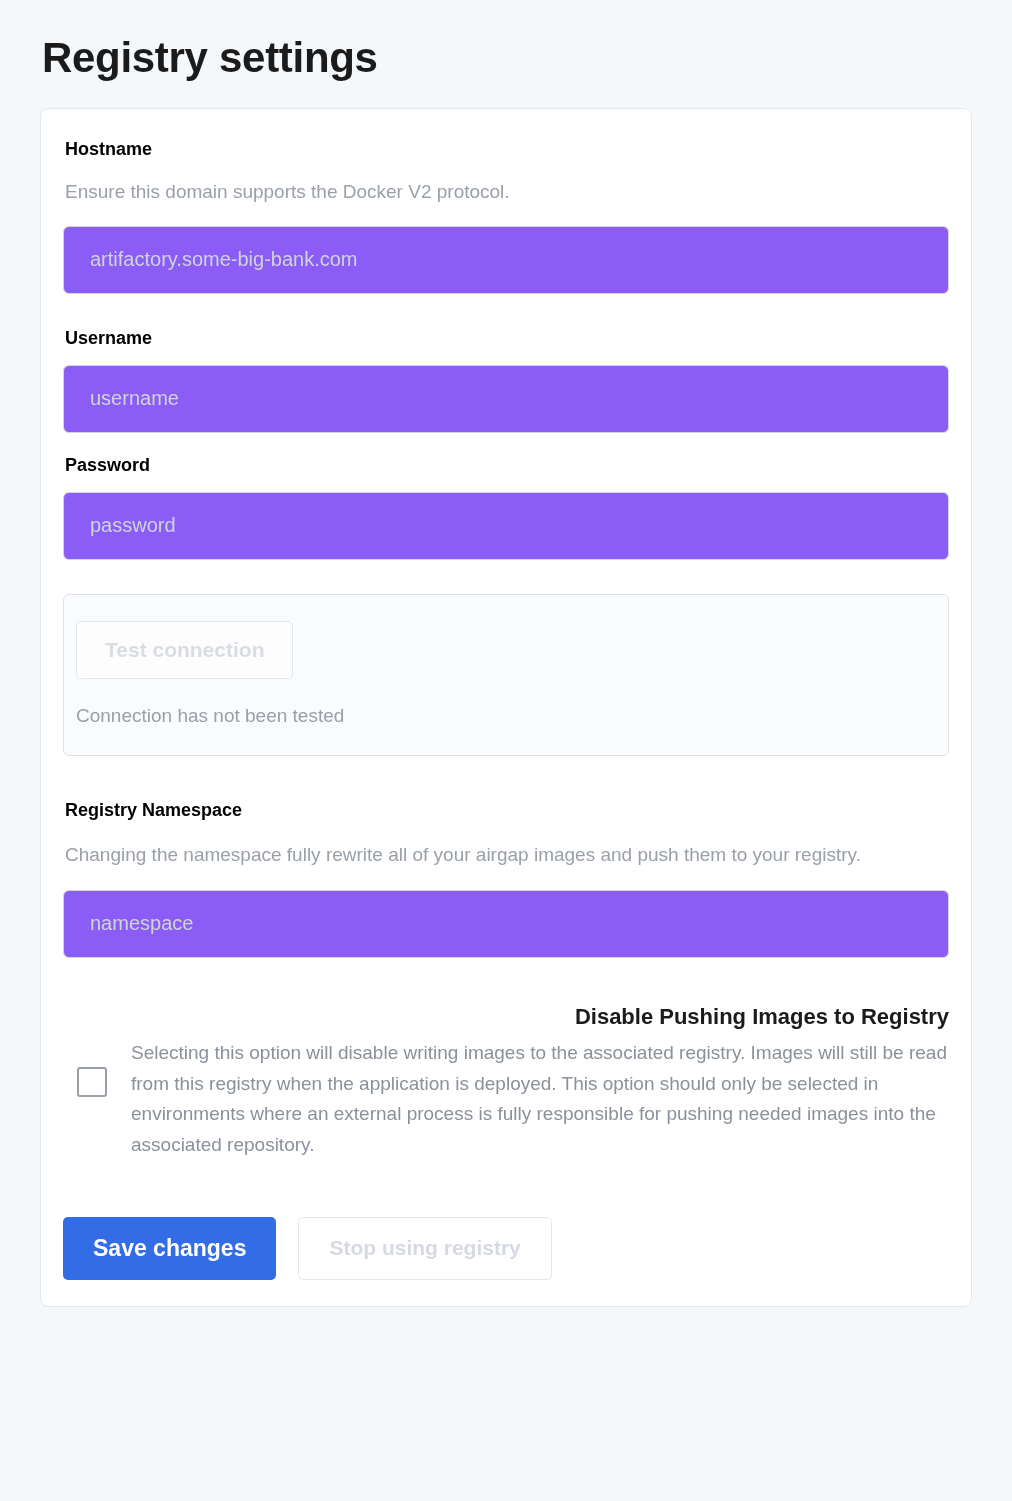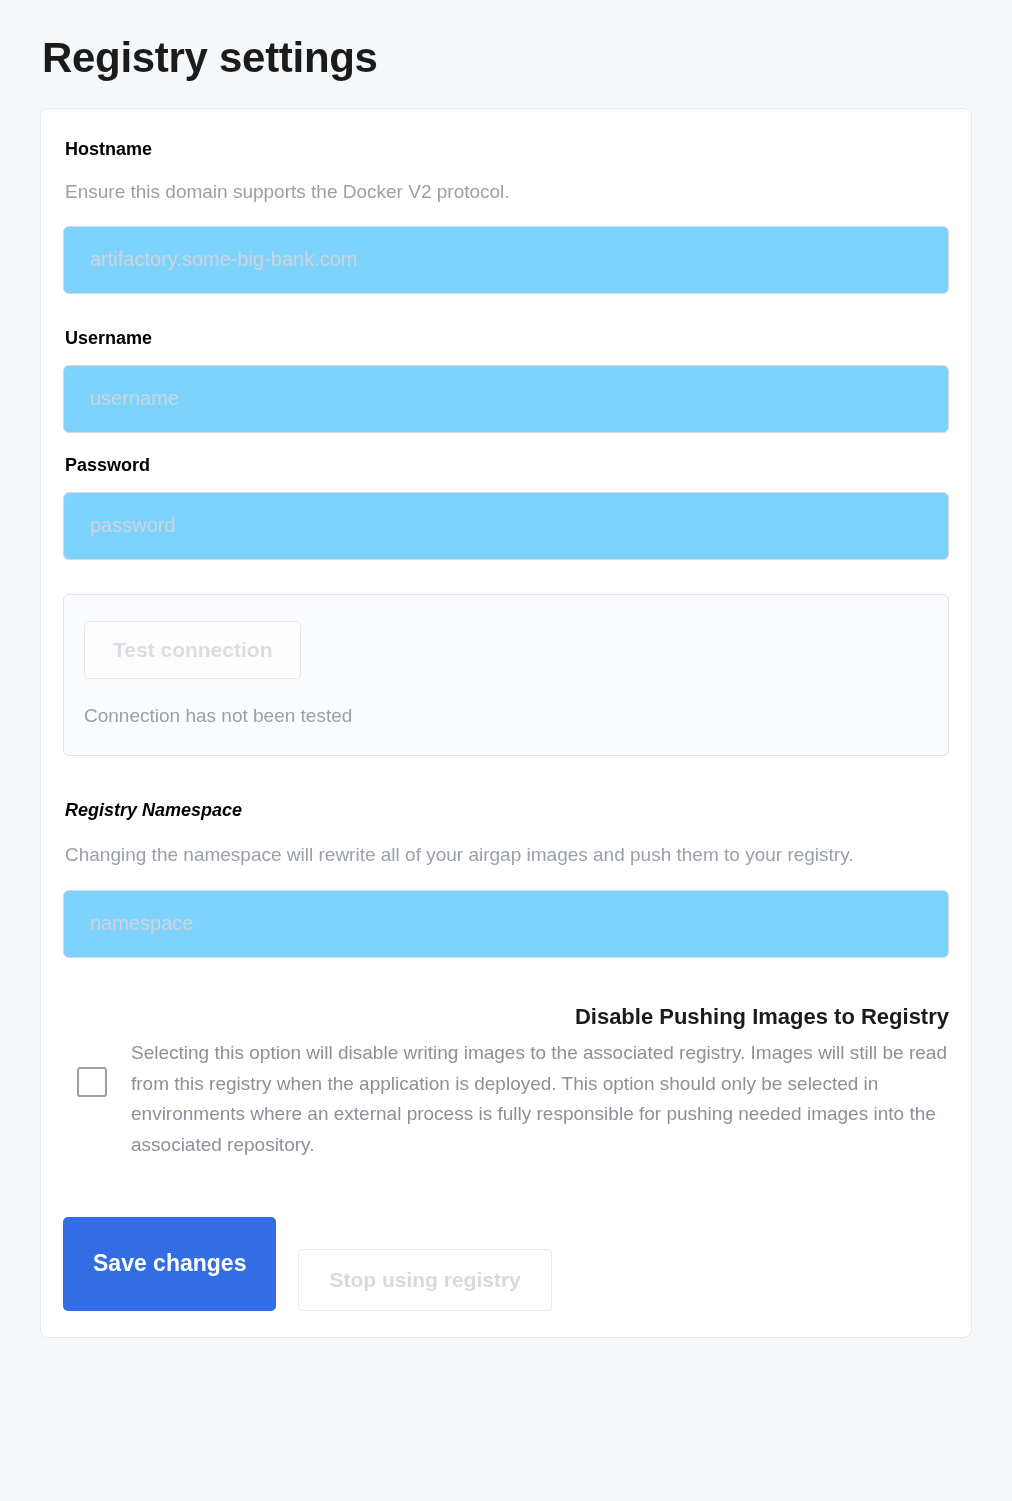--- a/index.html
+++ b/index.html
@@ -50,21 +50,21 @@
   .input {
     box-sizing: border-box;
     display: block;
     width: 100%;
     height: 68px;
     border: 1px solid #d3d8de;
     border-radius: 6px;
     padding: 0 26px;
     font-size: 20px;
     color: #323232;
-    background: #7dd3fc;
+    background: #8b5cf6;
     font-family: "Liberation Sans", sans-serif;
     outline: none;
   }
   .input::placeholder {
     color: #cfd4da;
   }
   .row {
     display: flex;
     gap: 22px;
     margin-top: 34px;
@@ -76,21 +76,21 @@
   }
   .col .section-title {
     margin-bottom: 16px;
   }
   .test-box {
     box-sizing: border-box;
     margin-top: 34px;
     border: 1px solid #dfe3e8;
     border-radius: 6px;
     background: #fafbfd;
-    padding: 26px 28px 28px 20px;
+    padding: 26px 28px 28px 12px;
   }
   .test-btn {
     box-sizing: border-box;
     display: inline-block;
     border: 1px solid #e3e7ec;
     border-radius: 5px;
     background: #fdfdfe;
     color: #d9dde2;
     font-size: 21px;
     font-weight: bold;
@@ -98,21 +98,20 @@
     font-family: "Liberation Sans", sans-serif;
     cursor: default;
   }
   .test-status {
     font-size: 19px;
     color: #9aa0a8;
     margin-top: 26px;
   }
   .namespace-title {
     margin-top: 44px;
-    font-style: italic;
   }
   .namespace-help {
     font-size: 19px;
     color: #9aa0a8;
     line-height: 1.65;
     margin: 0 0 20px 2px;
     max-width: 890px;
   }
   .checkbox-row {
     display: flex;
@@ -166,21 +165,20 @@
     box-sizing: border-box;
     background: #ffffff;
     color: #d6dae0;
     border: 1px solid #e5e8ed;
     border-radius: 5px;
     font-size: 21px;
     font-weight: bold;
     padding: 18px 30px;
     font-family: "Liberation Sans", sans-serif;
     cursor: default;
-    margin-top: 32px;
   }
 </style>
 </head>
 <body>
 
 <div class="page">
 
   <h1 class="page-title">Registry settings</h1>
 
   <div class="card">
@@ -199,21 +197,21 @@
         <input class="input" type="password" placeholder="password" style="">
       </div>
     </div>
 
     <div class="test-box">
       <button class="test-btn">Test connection</button>
       <div class="test-status">Connection has not been tested</div>
     </div>
 
     <h2 class="section-title namespace-title">Registry Namespace</h2>
-    <p class="namespace-help">Changing the namespace will rewrite all of your airgap images and push them to your registry.</p>
+    <p class="namespace-help">Changing the namespace fully rewrite all of your airgap images and push them to your registry.</p>
     <input class="input" type="text" placeholder="namespace" style="">
 
     <div class="checkbox-row">
       <div class="checkbox"></div>
       <div class="checkbox-body">
         <div class="checkbox-title">Disable Pushing Images to Registry</div>
         <p class="checkbox-desc">Selecting this option will disable writing images to the associated registry. Images will still be read from this registry when the application is deployed. This option should only be selected in environments where an external process is fully responsible for pushing needed images into the associated repository.</p>
       </div>
     </div>
 

